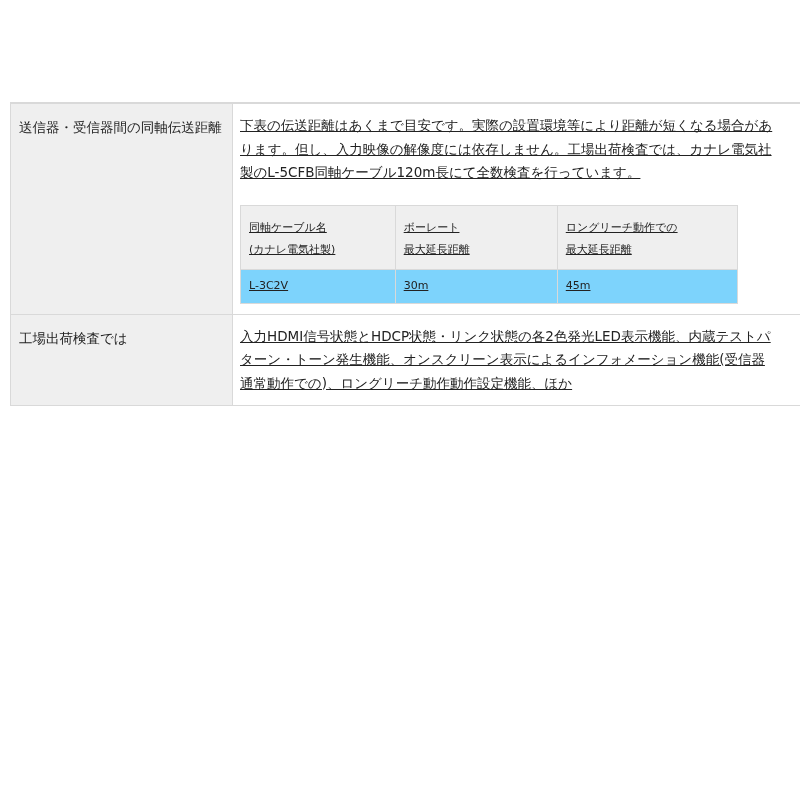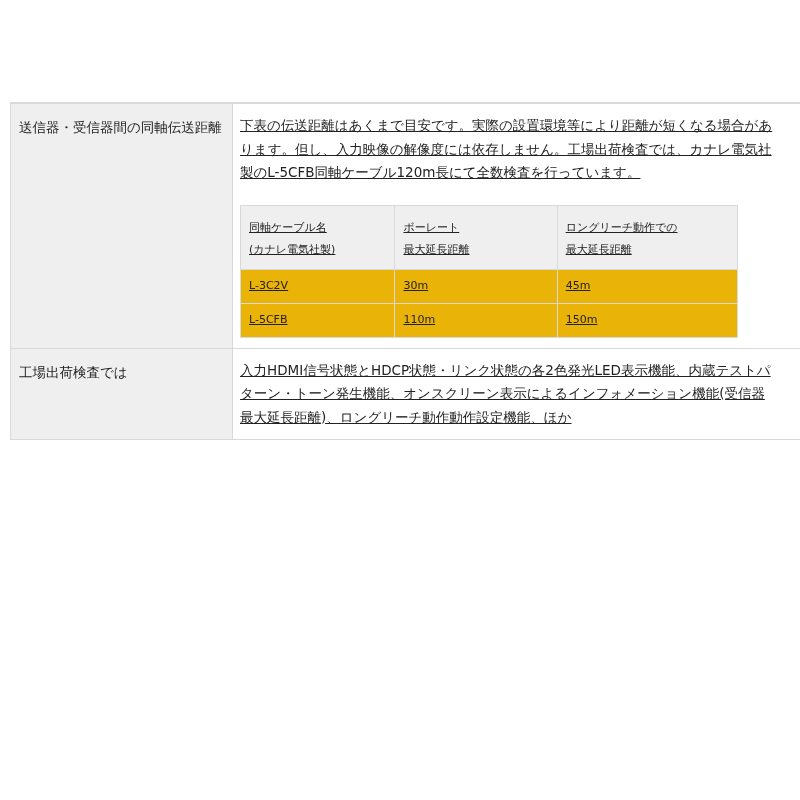--- a/index.html
+++ b/index.html
@@ -52,21 +52,21 @@
     font-weight: normal;
     vertical-align: middle;
     padding: 0 8px;
   }
   .inner thead th {
     background: #efefef;
     height: 59px;
     padding-top: 4px;
     vertical-align: middle;
   }
-  .inner tbody td { height: 33px; background: #eab308; }
+  .inner tbody td { height: 33px; background: #7dd3fc; }
   .inner .c1 { width: 143px; }
   .inner .c2 { width: 151px; }
   .inner .c3 { width: 170px; }
   .line { display: block; }
 </style>
 </head>
 <body>
 
 <table class="spec">
   <tbody>
@@ -94,31 +94,26 @@
                 <span class="line">最大延長距離</span>
               </th>
             </tr>
           </thead>
           <tbody>
             <tr>
               <td>L-3C2V</td>
               <td>30m</td>
               <td>45m</td>
             </tr>
-            <tr>
-              <td>L-5CFB</td>
-              <td>110m</td>
-              <td>150m</td>
-            </tr>
           </tbody>
         </table>
       </td>
     </tr>
     <tr class="row-3">
       <th>工場出荷検査では</th>
       <td>
         <span class="line">入力HDMI信号状態とHDCP状態・リンク状態の各2色発光LED表示機能、内蔵テストパ</span>
         <span class="line">ターン・トーン発生機能、オンスクリーン表示によるインフォメーション機能(受信器</span>
-        <span class="line">最大延長距離)、ロングリーチ動作動作設定機能、ほか</span>
+        <span class="line">通常動作での)、ロングリーチ動作動作設定機能、ほか</span>
       </td>
     </tr>
   </tbody>
 </table>
 
 </body></html>

